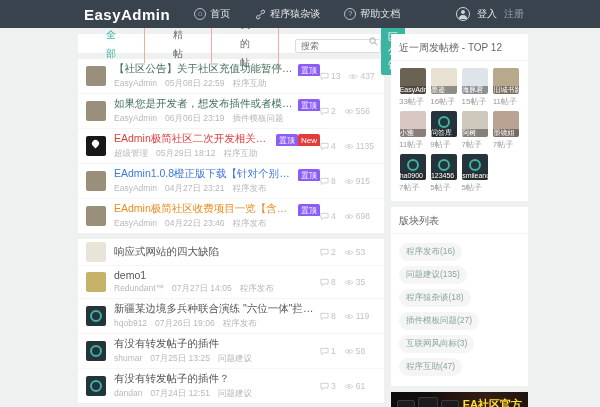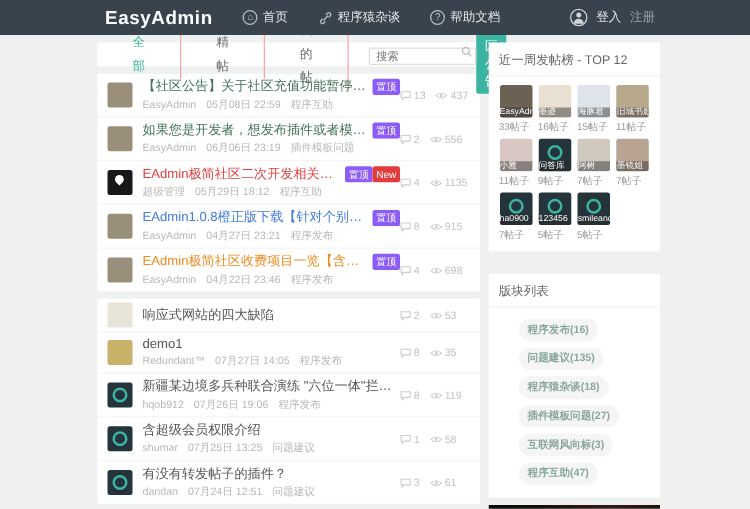--- a/index.html
+++ b/index.html
@@ -47,22 +47,22 @@
   .pcounts{flex:0 0 56px;display:flex;gap:8px;font-size:8.5px;color:#c2c2c2;align-items:center;}
   .pcounts span{display:flex;align-items:center;gap:2px;}
   
   .sb-title{font-size:10px;color:#666;padding:7px 8px 5px;border-bottom:1px solid #f3f3f3;}
   .topgrid{display:grid;grid-template-columns:repeat(4,1fr);gap:4px;padding:7px 8px 8px;}
   .tuser{cursor:pointer;}
   .tava{width:26px;height:26px;border-radius:2px;position:relative;margin:0 auto;overflow:hidden;}
   .tava.brand::after{content:'';position:absolute;left:7px;top:5px;width:8px;height:8px;border:2px solid #3bb4a1;border-radius:50%;}
   .tname{position:absolute;bottom:0;left:0;right:0;background:rgba(40,40,40,.45);color:#fff;font-size:7px;line-height:8px;white-space:nowrap;overflow:hidden;}
   .tcount{font-size:8px;color:#999;margin-top:2px;}
-  .boards{margin-top:18px;}
-  .pillbox{padding:6px 24px 8px;font-weight:bold;}
+  .boards{margin-top:6px;}
+  .pillbox{padding:6px 8px 8px;}
   .pill{display:inline-block;background:#f4f5f4;color:#8ba79d;font-size:8.5px;padding:3px 7px;border-radius:9px;margin:3px 4px 2px 0;cursor:pointer;}
   
   .ad{margin-top:6px;height:72px;background:radial-gradient(circle at 70% 20%,#3a1f14 0%,#120d0b 55%,#0b0b0b 100%);position:relative;overflow:hidden;cursor:pointer;}
   .server{position:absolute;background:#1c1c1e;border:1px solid #3a3a3c;border-radius:2px;}
   .ad-tag{position:absolute;top:5px;right:6px;color:#ffe133;font-size:11px;font-weight:bold;}
   svg{display:block;}
 </style>
 </head>
 <body>
 
@@ -338,21 +338,21 @@
                 <circle cx="6" cy="5" r="1.3" fill="#ccc"></circle>
               </svg>
         <i style="font-style:normal">119</i>
       </span>
     </div>
   </div>
         <div class="post-row">
     <div class="avatar brand" style="background: rgb(37, 51, 59);"></div>
     <div class="pbody">
       <div class="ptitle">
-        <span class="t" style="color: rgb(85, 85, 85);">含超级会员权限介绍</span>
+        <span class="t" style="color: rgb(85, 85, 85);">有没有转发帖子的插件</span>
         <span></span>
       </div>
       <div class="pmeta">
         <span>shumar</span>
         <span>07月25日 13:25</span>
         <span>问题建议</span>
       </div>
     </div>
     <div class="pcounts">
       <span>

